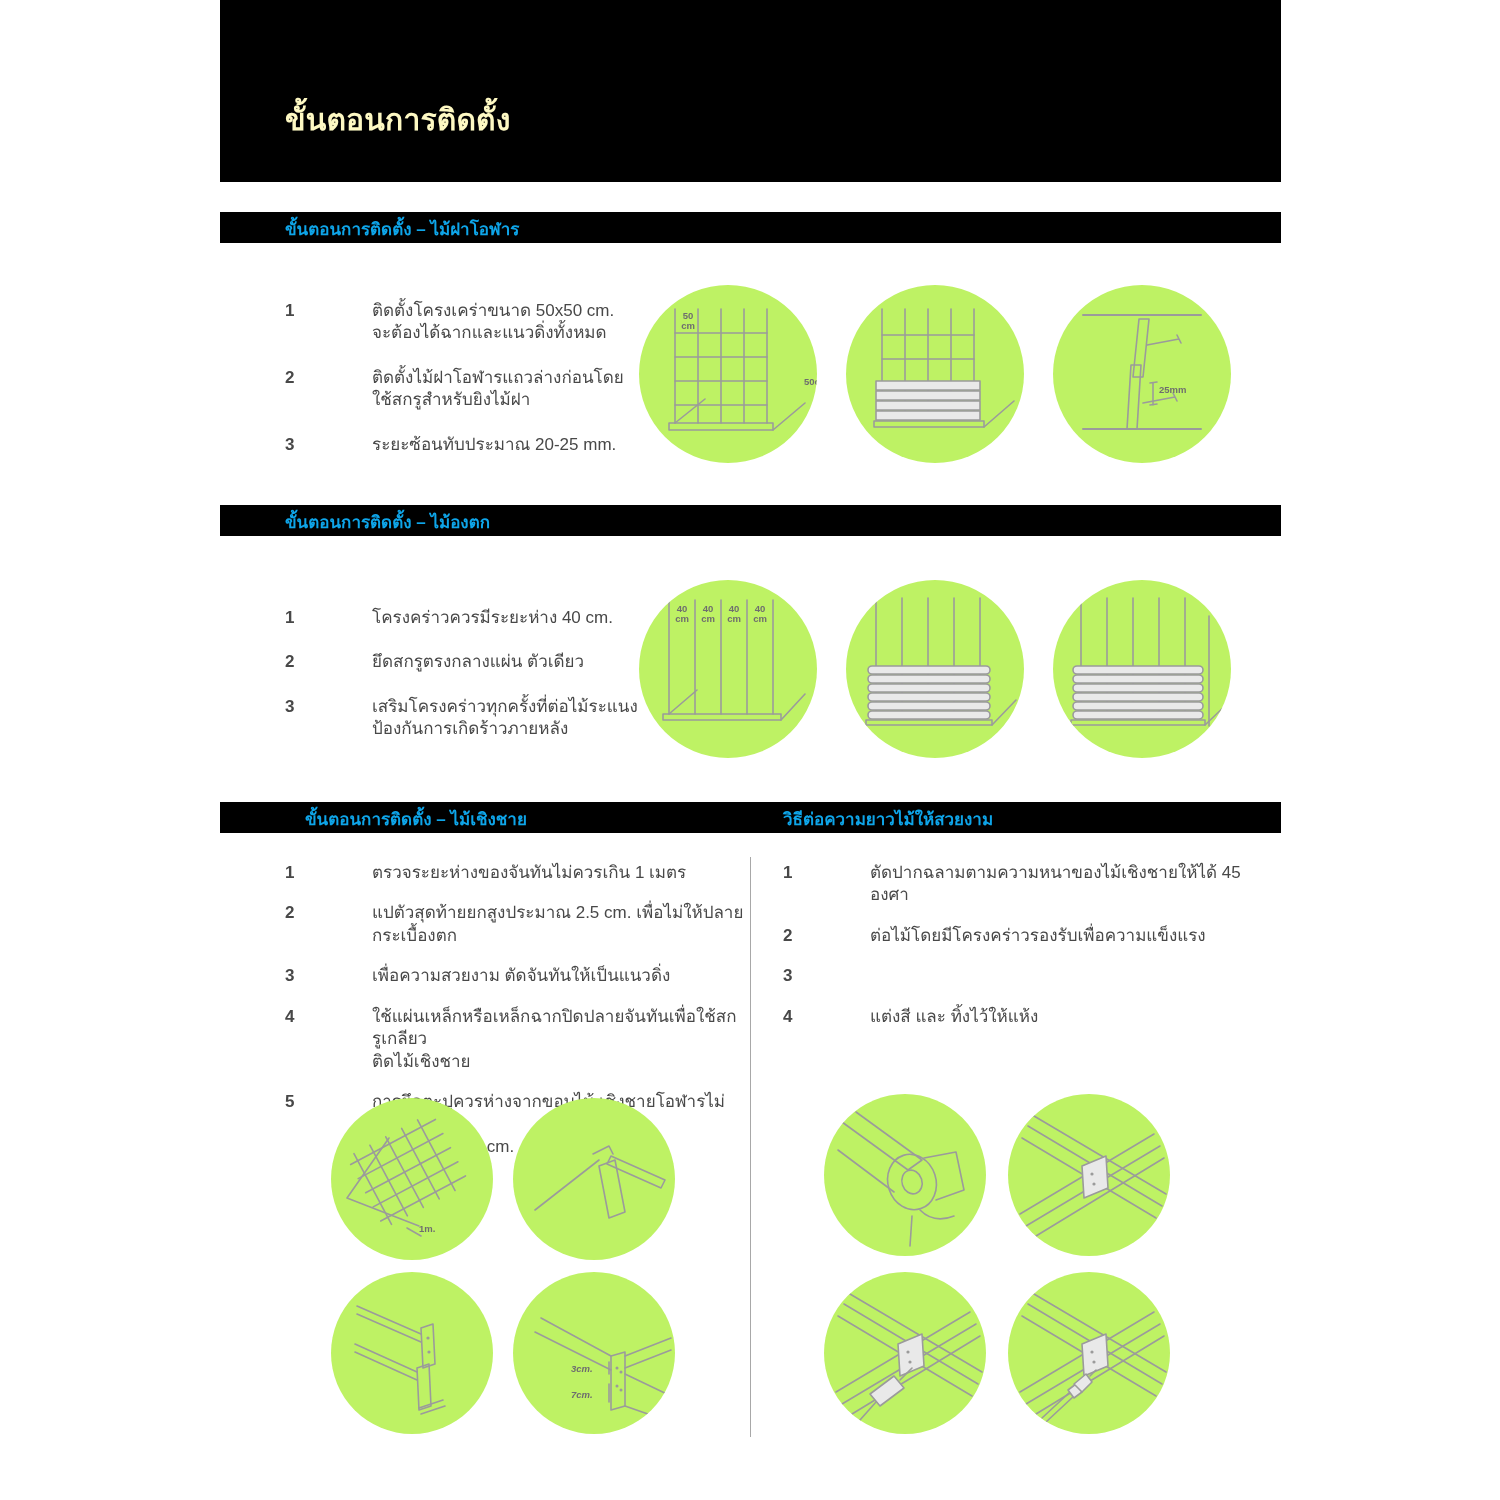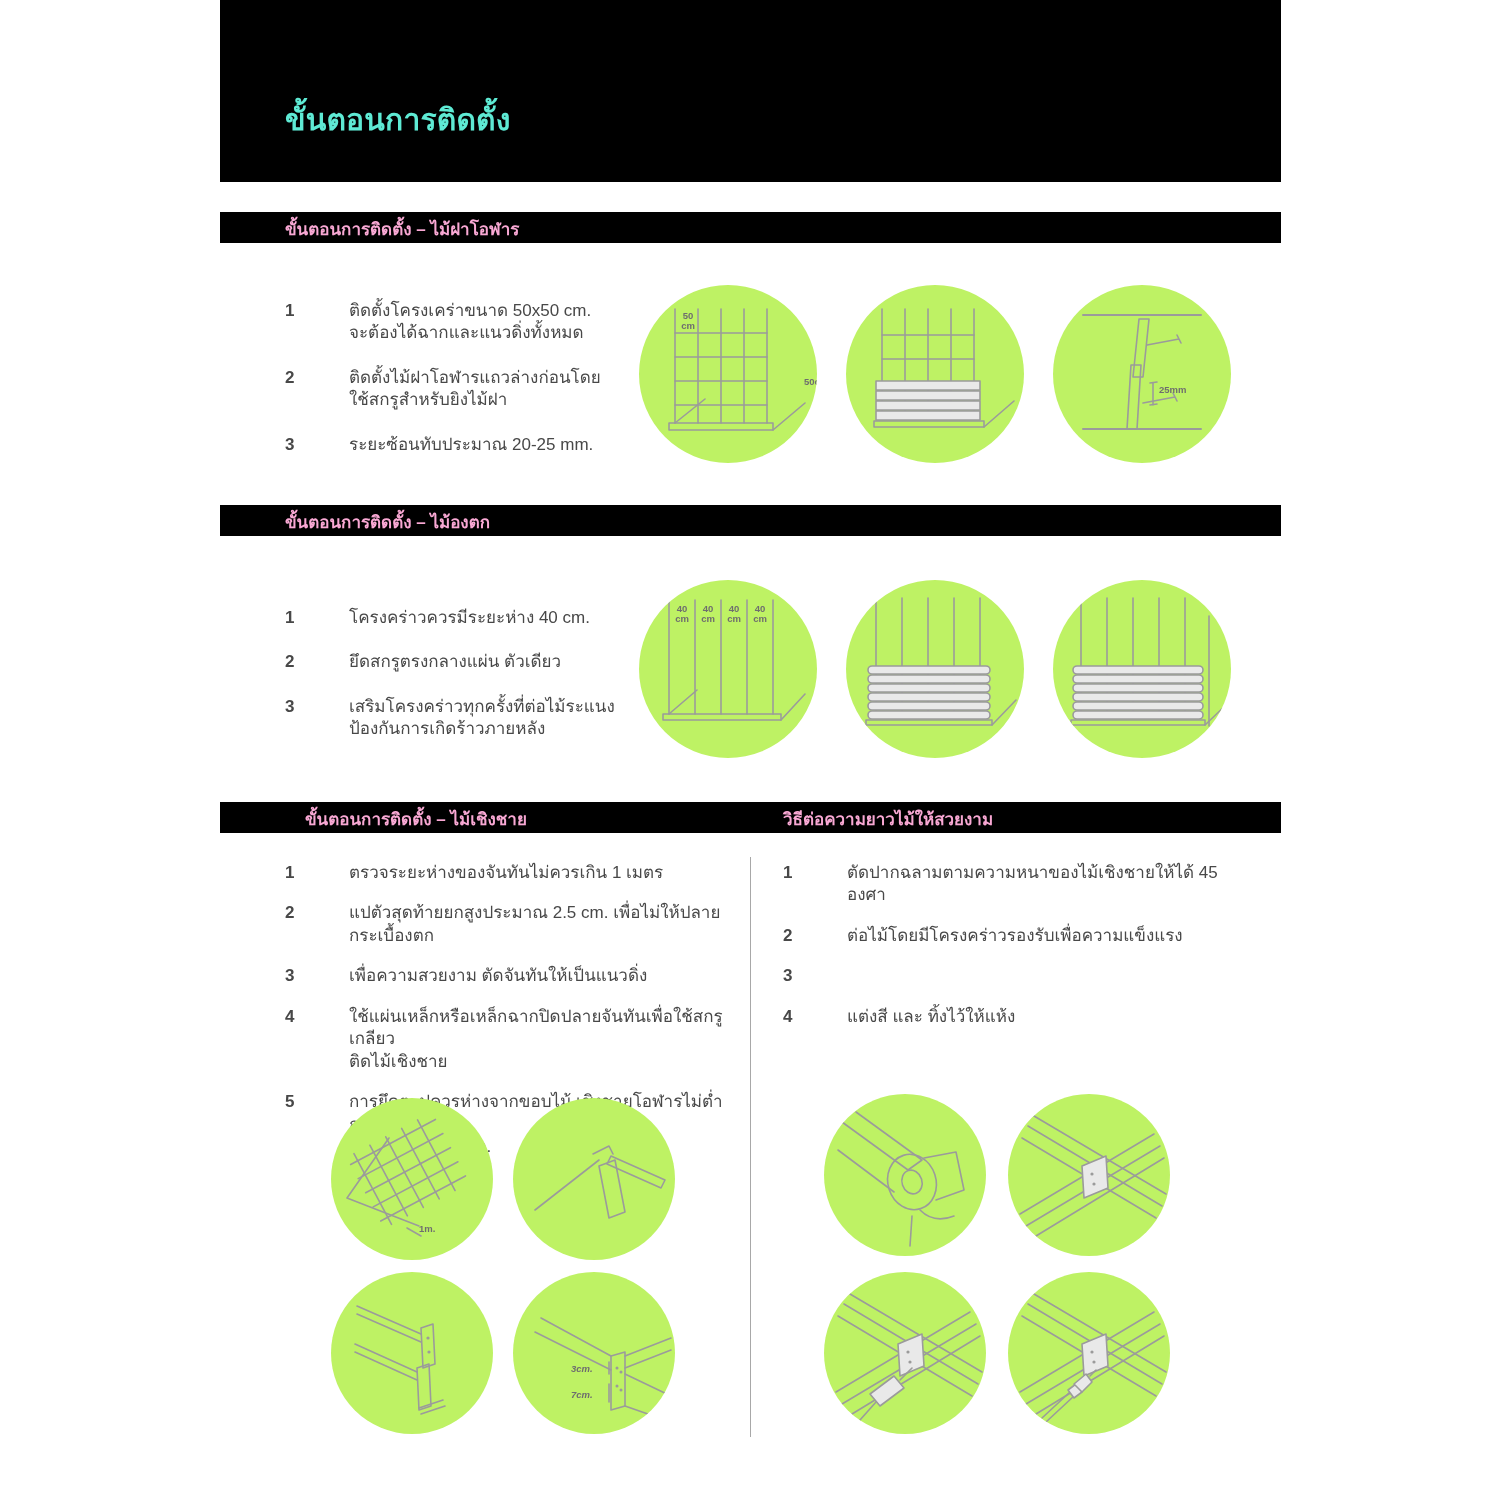--- a/index.html
+++ b/index.html
@@ -1,31 +1,31 @@
 <!DOCTYPE html>
 <html><head>
 <meta charset="utf-8">
 <style>
   html,body{margin:0;padding:0;background:#ffffff;}
   body{width:1500px;height:1500px;position:relative;overflow:hidden;
        font-family:"Liberation Sans","DejaVu Sans",sans-serif;color:#484848;}
   .abs{position:absolute;}
   
   .hero{left:220px;top:0;width:1061px;height:182px;background:#000;}
-  .hero-title{left:65px;top:96px;color:#5eead4;font-size:30px;font-weight:600;letter-spacing:.2px;}
+  .hero-title{left:65px;top:96px;color:#fef9c3;font-size:30px;font-weight:600;letter-spacing:.2px;}
   
   .bar{left:220px;width:1061px;height:31px;background:#000;}
   .bar-label{position:absolute;top:50%;transform:translateY(-50%);
-             color:#f9a8d4;font-size:17px;font-weight:700;white-space:nowrap;}
+             color:#0ea5e9;font-size:17px;font-weight:700;white-space:nowrap;}
   
   .list{display:flex;flex-direction:column;}
   .g22{gap:22px;} .g18{gap:18px;}
   .item{display:flex;align-items:flex-start;font-size:17px;line-height:1.32;color:#484848;}
   .item .num{width:64px;flex-shrink:0;font-weight:600;}
-  .item .txt{white-space:pre-line;}
+  .item .txt{white-space:pre-line;margin-left:23px;}
   
   .circle{border-radius:50%;background:#bef264;overflow:hidden;}
   .c-big{width:178px;height:178px;}
   .c-sm{width:162px;height:162px;}
   .circle svg{position:absolute;left:0;top:0;fill:none;stroke:#9b9b9b;
               stroke-width:1.6;stroke-linecap:round;stroke-linejoin:round;}
   .fig-label{position:absolute;font-size:9.5px;font-weight:600;color:#6e6e6e;
              line-height:1.1;white-space:pre-line;text-align:center;}
   .divider{width:1px;background:#a8a8a8;}
   .occl{fill:#e9e9e9;}

